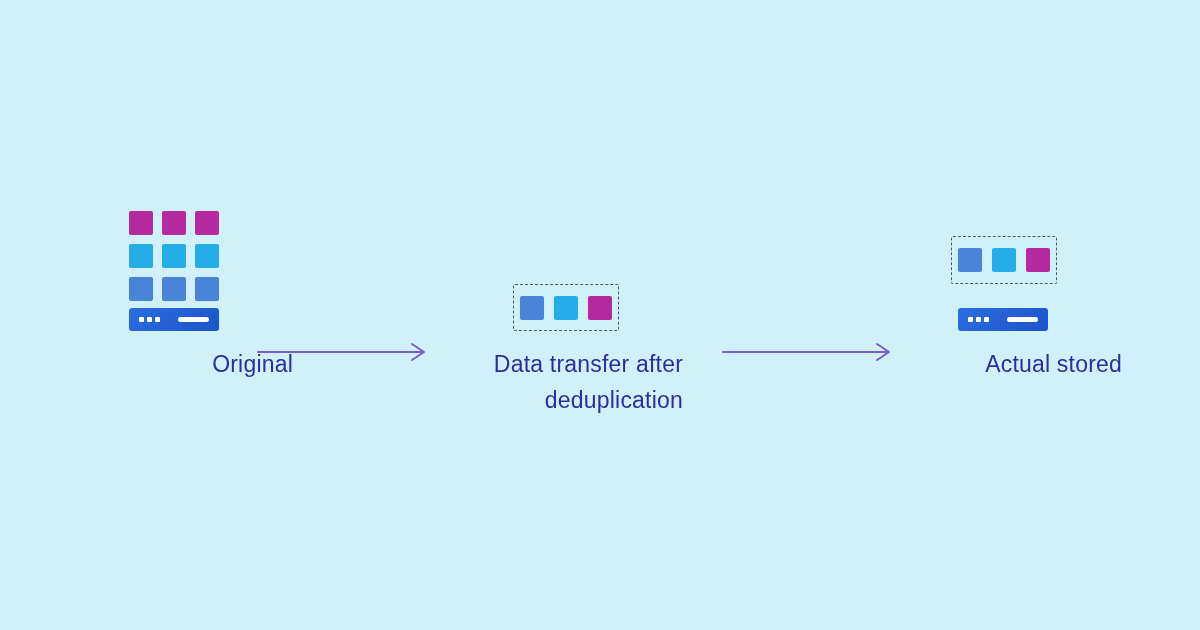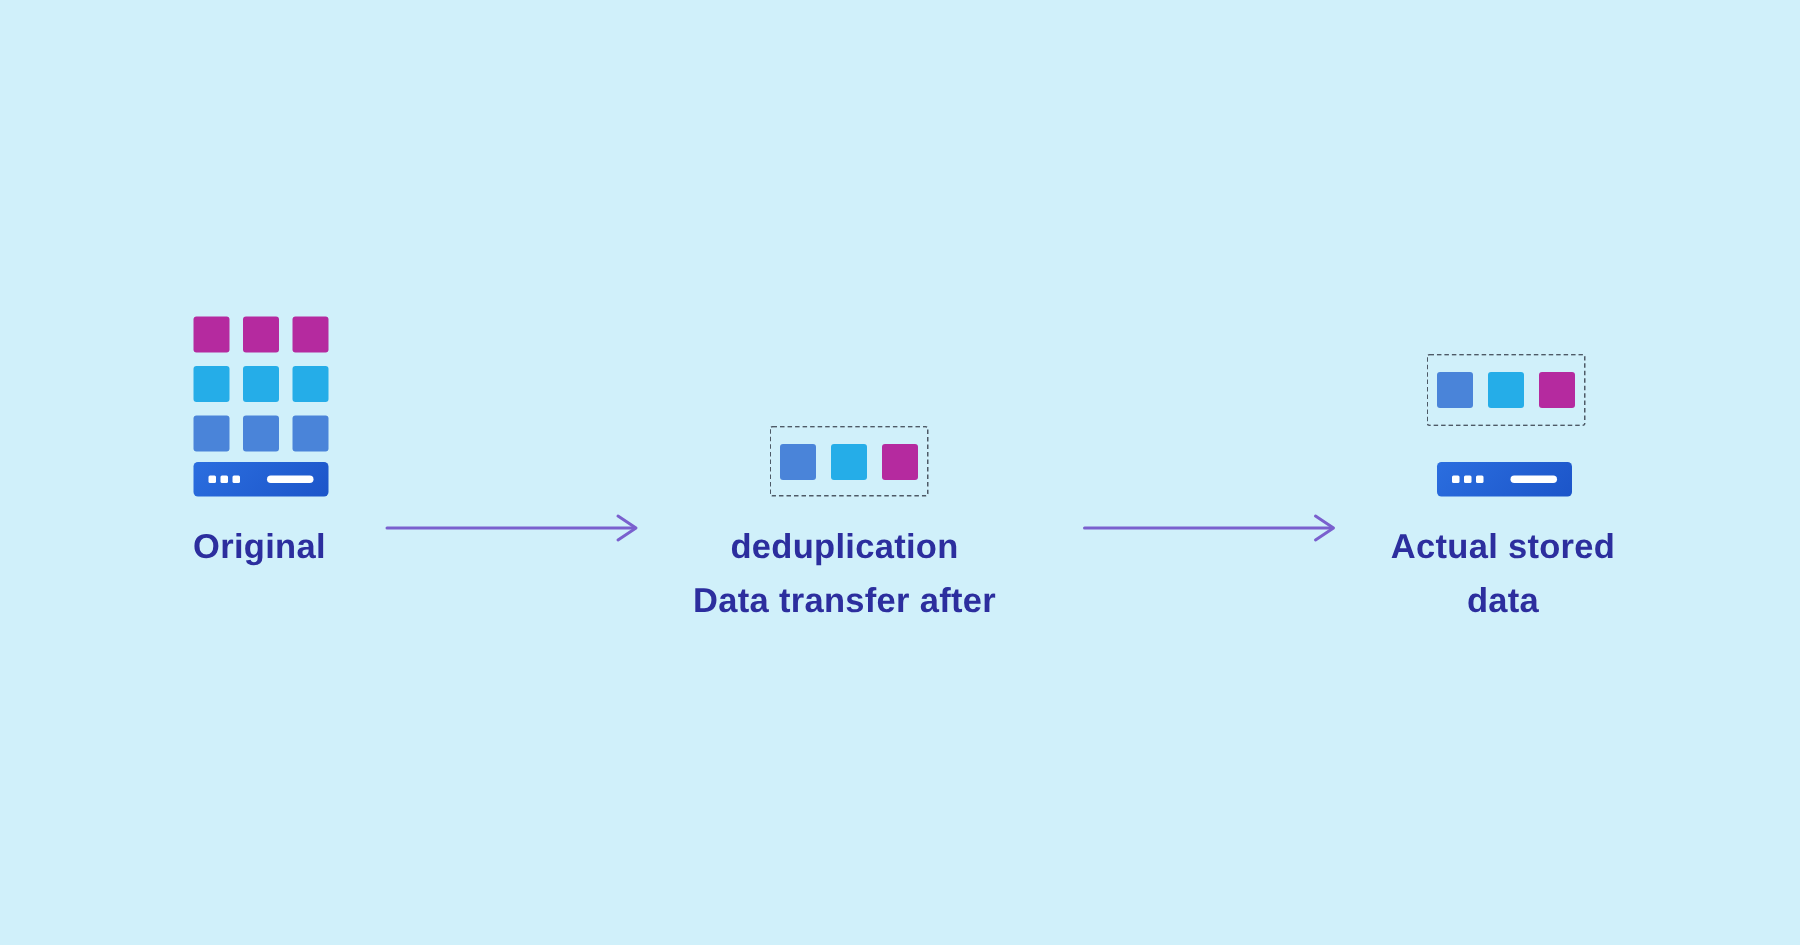--- a/index.html
+++ b/index.html
@@ -61,24 +61,24 @@
     box-sizing: border-box;
     display: flex;
     align-items: center;
     justify-content: center;
     gap: 10px;
   }
 
   .label {
     position: absolute;
     width: 240px;
-    text-align: center;
+    text-align: right;
     font-size: 23px;
     line-height: 36px;
-    font-weight: 700;
+    font-weight: 400;
     color: var(--text, #2c2e9e);
     letter-spacing: 0.2px;
   }
   .label span { display: block; }
 
   .arrow-svg {
     position: absolute;
     overflow: visible;
   }
   .arrow-svg line, .arrow-svg polyline {
@@ -124,22 +124,22 @@
     <polyline points="156,4 168,12 156,20"></polyline>
   </svg>
 
   <div class="dashed-box" style="left:513px; top:284px; width:106px; height:47px;">
       <div class="sq blue"></div>
       <div class="sq cyan"></div>
       <div class="sq magenta"></div>
     </div>
 
   <div class="label" style="left:443px; top:346px;">
+    <span>Data transfer after</span>
     <span>deduplication</span>
-    <span>Data transfer after</span>
   </div>
 
   <svg class="arrow-svg" style="left:721px; top:340px;" width="176" height="24">
     <line x1="2" y1="12" x2="166" y2="12"></line>
     <polyline points="156,4 168,12 156,20"></polyline>
   </svg>
 
   <div class="dashed-box" style="left:951px; top:236px; width:106px; height:48px;">
       <div class="sq blue"></div>
       <div class="sq cyan"></div>
@@ -150,16 +150,15 @@
     <div class="dots">
       <div class="dot"></div>
       <div class="dot"></div>
       <div class="dot"></div>
     </div>
     <div class="dash"></div>
   </div>
 
   <div class="label" style="left:882px; top:346px;">
     <span>Actual stored</span>
-    <span>data</span>
   </div>
 
 </div>
 
 </body></html>

